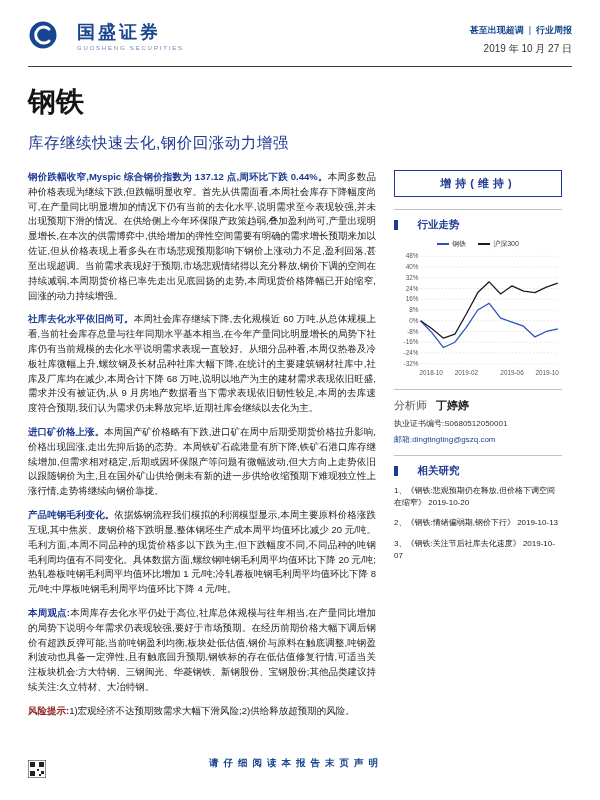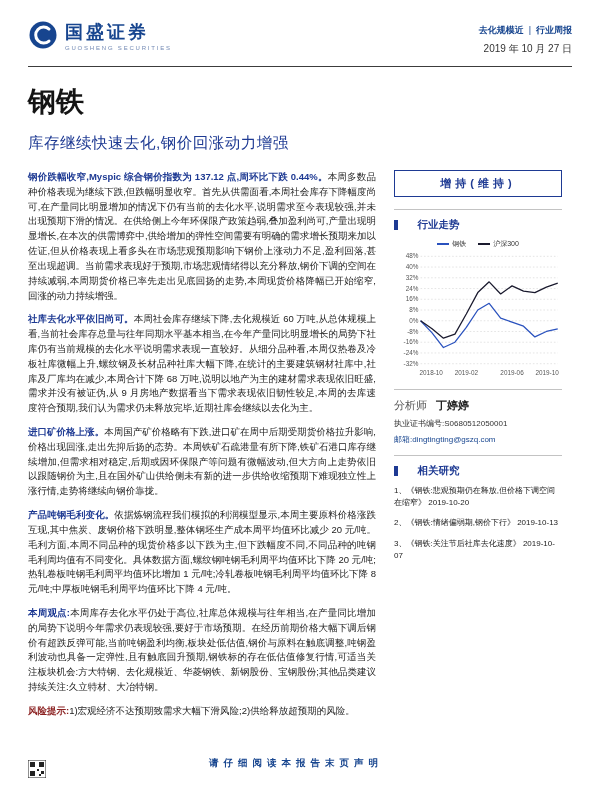--- a/index.html
+++ b/index.html
@@ -2,21 +2,21 @@
 <html><head>
 <meta charset="utf-8">
 <style>
   * { margin:0; padding:0; box-sizing:border-box; }
   html,body { background:#e9e9e9; font-family:"Liberation Sans","DejaVu Sans",sans-serif; }
   .page { width:600px; height:800px; margin:0 auto; background:#ffffff; position:relative;
           padding:20px 28px 0 28px; overflow:hidden; }
 
   
   .hdr { display:flex; justify-content:space-between; align-items:flex-start; }
-  .brand { display:flex; align-items:center; gap:7px; }
+  .brand { display:flex; align-items:center; gap:19px; }
   .brand-cn { color:#17458f; font-size:18px; font-weight:bold; letter-spacing:3px;
               font-family:"Liberation Serif","DejaVu Serif",serif; line-height:1.1; }
   .brand-en { color:#7289b4; font-size:6px; letter-spacing:1.8px; margin-top:2px; }
   .hdr-right { text-align:right; padding-top:4px; }
   .hdr-meta { color:#17458f; font-size:9px; font-weight:bold; }
   .hdr-meta .sep { margin:0 5px; font-weight:normal; }
   .hdr-date { color:#333; font-size:10px; margin-top:5px; }
   .hdr-rule { border:none; border-top:1.3px solid #3c3c3c; margin:10px 0 16px 0; }
 
   
@@ -75,21 +75,21 @@
           <path d="M21 9 A 8 8 0 1 0 21 21" stroke="#ffffff" stroke-width="3" fill="none" stroke-linecap="round"></path>
         </svg>
       </span>
       <span>
         <div class="brand-cn">国盛证券</div>
         <div class="brand-en">GUOSHENG SECURITIES</div>
       </span>
     </div>
     <div class="hdr-right">
       <div class="hdr-meta">
-        <span>去化规模近</span><span class="sep">|</span><span>行业周报</span>
+        <span>甚至出现超调</span><span class="sep">|</span><span>行业周报</span>
       </div>
       <div class="hdr-date">2019 年 10 月 27 日</div>
     </div>
   </div>
   <hr class="hdr-rule">
 
   <div class="industry">钢铁</div>
   <div class="headline">库存继续快速去化,钢价回涨动力增强</div>
 
   <div class="cols">
@@ -101,21 +101,21 @@
       <p class="para">
         <span class="lead">社库去化水平依旧尚可。</span><span>本周社会库存继续下降,去化规模近 60 万吨,从总体规模上看,当前社会库存总量与往年同期水平基本相当,在今年产量同比明显增长的局势下社库仍有当前规模的去化水平说明需求表现一直较好。从细分品种看,本周仅热卷及冷板社库微幅上升,螺纹钢及长材品种社库大幅下降,在统计的主要建筑钢材社库中,社库及厂库均在减少,本周合计下降 68 万吨,说明以地产为主的建材需求表现依旧旺盛,需求并没有被证伪,从 9 月房地产数据看当下需求表现依旧韧性较足,本周的去库速度符合预期,我们认为需求仍未释放完毕,近期社库会继续以去化为主。</span>
       </p>
       <p class="para">
         <span class="lead">进口矿价格上涨。</span><span>本周国产矿价格略有下跌,进口矿在周中后期受期货价格拉升影响,价格出现回涨,走出先抑后扬的态势。本周铁矿石疏港量有所下降,铁矿石港口库存继续增加,但需求相对稳定,后期或因环保限产等问题有微幅波动,但大方向上走势依旧以跟随钢价为主,且在国外矿山供给侧未有新的进一步供给收缩预期下难现独立性上涨行情,走势将继续向钢价靠拢。</span>
       </p>
       <p class="para">
         <span class="lead">产品吨钢毛利变化。</span><span>依据炼钢流程我们模拟的利润模型显示,本周主要原料价格涨跌互现,其中焦炭、废钢价格下跌明显,整体钢坯生产成本周平均值环比减少 20 元/吨。毛利方面,本周不同品种的现货价格多以下跌为主,但下跌幅度不同,不同品种的吨钢毛利周均值有不同变化。具体数据方面,螺纹钢吨钢毛利周平均值环比下降 20 元/吨;热轧卷板吨钢毛利周平均值环比增加 1 元/吨;冷轧卷板吨钢毛利周平均值环比下降 8 元/吨;中厚板吨钢毛利周平均值环比下降 4 元/吨。</span>
       </p>
       <p class="para">
-        <span class="lead">本周观点:</span><span>本周库存去化水平仍处于高位,社库总体规模与往年相当,在产量同比增加的局势下说明今年需求仍表现较强,要好于市场预期。在经历前期价格大幅下调后钢价有超跌反弹可能,当前吨钢盈利均衡,板块处低估值,钢价与原料在触底调整,吨钢盈利波动也具备一定弹性,且有触底回升预期,钢铁标的存在低估值修复行情,可适当关注板块机会:方大特钢、去化规模近、华菱钢铁、新钢股份、宝钢股份;其他品类建议持续关注:久立特材、大冶特钢。</span>
+        <span class="lead">本周观点:</span><span>本周库存去化水平仍处于高位,社库总体规模与往年相当,在产量同比增加的局势下说明今年需求仍表现较强,要好于市场预期。在经历前期价格大幅下调后钢价有超跌反弹可能,当前吨钢盈利均衡,板块处低估值,钢价与原料在触底调整,吨钢盈利波动也具备一定弹性,且有触底回升预期,钢铁标的存在低估值修复行情,可适当关注板块机会:方大特钢、三钢闽光、华菱钢铁、新钢股份、宝钢股份;其他品类建议持续关注:久立特材、大冶特钢。</span>
       </p>
       <p class="para">
         <span class="lead risk">风险提示:</span><span>1)宏观经济不达预期致需求大幅下滑风险;2)供给释放超预期的风险。</span>
       </p>
     </div>
 
     <div class="side-col">
 
       <div class="rating-box">增持(维持)</div>
 

